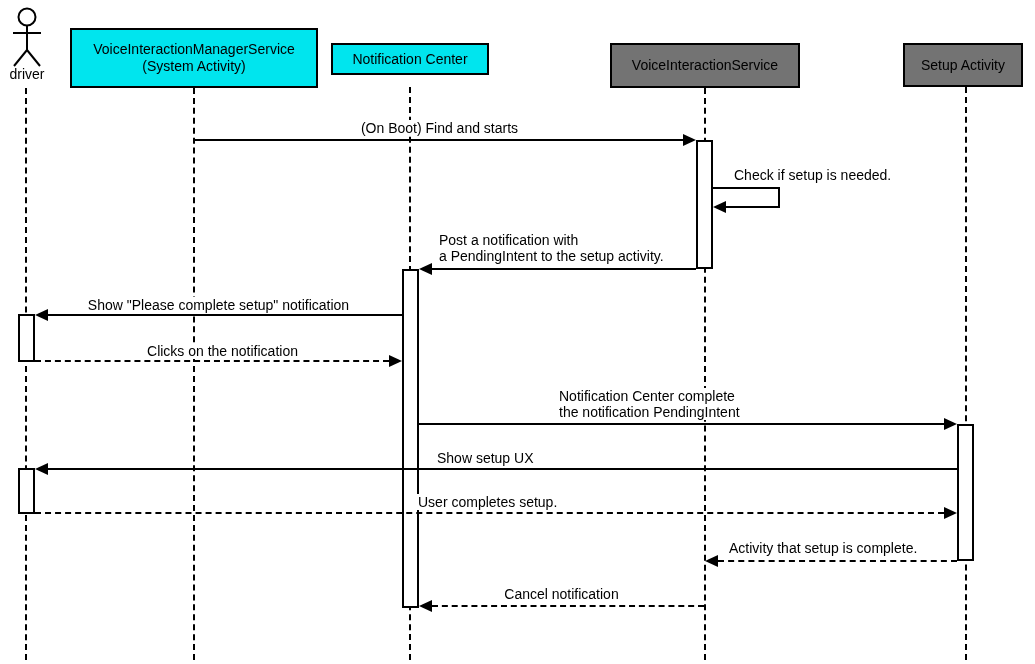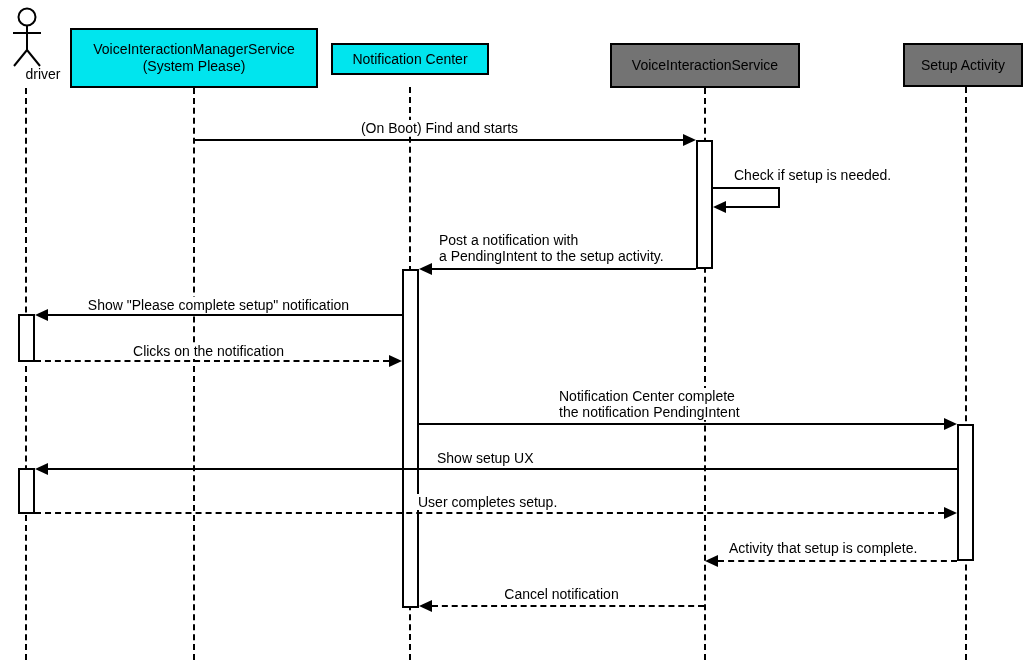--- a/index.html
+++ b/index.html
@@ -18,38 +18,38 @@
   .activation { position:absolute; box-sizing:border-box; width:17px; background:#fff; border:2px solid #000; }
   .mline  { position:absolute; height:0; border-top:2px solid #000; }
   .mline.dashed { border-top-style:dashed; }
   .vline  { position:absolute; width:0; border-left:2px solid #000; }
   .ah { position:absolute; width:0; height:0; border-top:6px solid transparent; border-bottom:6px solid transparent; }
   .ah-left  { border-right:13px solid #000; }
   .ah-right { border-left:13px solid #000; }
   .lbl { position:absolute; font-size:14px; line-height:16px; white-space:pre-line; background:#fff; padding:0 3px; }
   .lbl-c { position:absolute; display:flex; justify-content:center; background:transparent; }
   .lbl-c > span { font-size:14px; line-height:16px; background:#fff; padding:0 3px; white-space:pre;text-align:center; }
-  .actor-label { position:absolute; font-size:14px; text-align:center;margin-left:16px; }
+  .actor-label { position:absolute; font-size:14px; text-align:center; }
 </style>
 </head>
 <body>
 
 <div id="canvas">
 
   <svg width="44" height="62" viewBox="0 0 44 62" style="position:absolute;left:5px;top:6px">
     <circle cx="22" cy="11" r="8.5" fill="none" stroke="#000" stroke-width="2"></circle>
     <line x1="22" y1="19.5" x2="22" y2="44" stroke="#000" stroke-width="2"></line>
     <line x1="8" y1="27" x2="36" y2="27" stroke="#000" stroke-width="2"></line>
     <line x1="22" y1="44" x2="9" y2="60" stroke="#000" stroke-width="2"></line>
     <line x1="22" y1="44" x2="35" y2="60" stroke="#000" stroke-width="2"></line>
   </svg>
   <div class="actor-label" style="left:1px;top:66px;width:52px">driver</div>
 
   <div class="pbox box-cyan" style="left:70px;top:28px;width:248px;height:60px">VoiceInteractionManagerService
-(System Please)</div>
+(System Activity)</div>
 
   <div class="pbox box-cyan" style="left:331px;top:43px;width:158px;height:32px">Notification Center</div>
 
   <div class="pbox box-green" style="left:610px;top:43px;width:190px;height:45px">VoiceInteractionService</div>
 
   <div class="pbox box-green" style="left:903px;top:43px;width:120px;height:44px">Setup Activity</div>
 
   <div class="lifeline" style="left:25px;top:88px;height:572px"></div>
   <div class="lifeline" style="left:193px;top:88px;height:572px"></div>
   <div class="lifeline" style="left:409px;top:87px;height:573px"></div>
@@ -78,21 +78,21 @@
 a PendingIntent to the setup activity.</div>
   <div class="mline" style="left:432px;top:268px;width:264px"></div>
   <div class="ah ah-left" style="left:419px;top:263px"></div>
 
   <div class="lbl-c" style="left:35px;top:297px;width:367px">
       <span>Show "Please complete setup" notification</span>
     </div>
   <div class="mline" style="left:48px;top:314px;width:354px"></div>
   <div class="ah ah-left" style="left:35px;top:309px"></div>
 
-  <div class="lbl-c" style="left:25px;top:343px;width:367px">
+  <div class="lbl-c" style="left:39px;top:343px;width:367px">
       <span>Clicks on the notification</span>
     </div>
   <div class="mline dashed" style="left:35px;top:360px;width:354px"></div>
   <div class="ah ah-right" style="left:389px;top:355px"></div>
 
   <div class="lbl" style="left:556px;top:388px">Notification Center complete
 the notification PendingIntent</div>
   <div class="mline" style="left:419px;top:423px;width:525px"></div>
   <div class="ah ah-right" style="left:944px;top:418px"></div>
 

